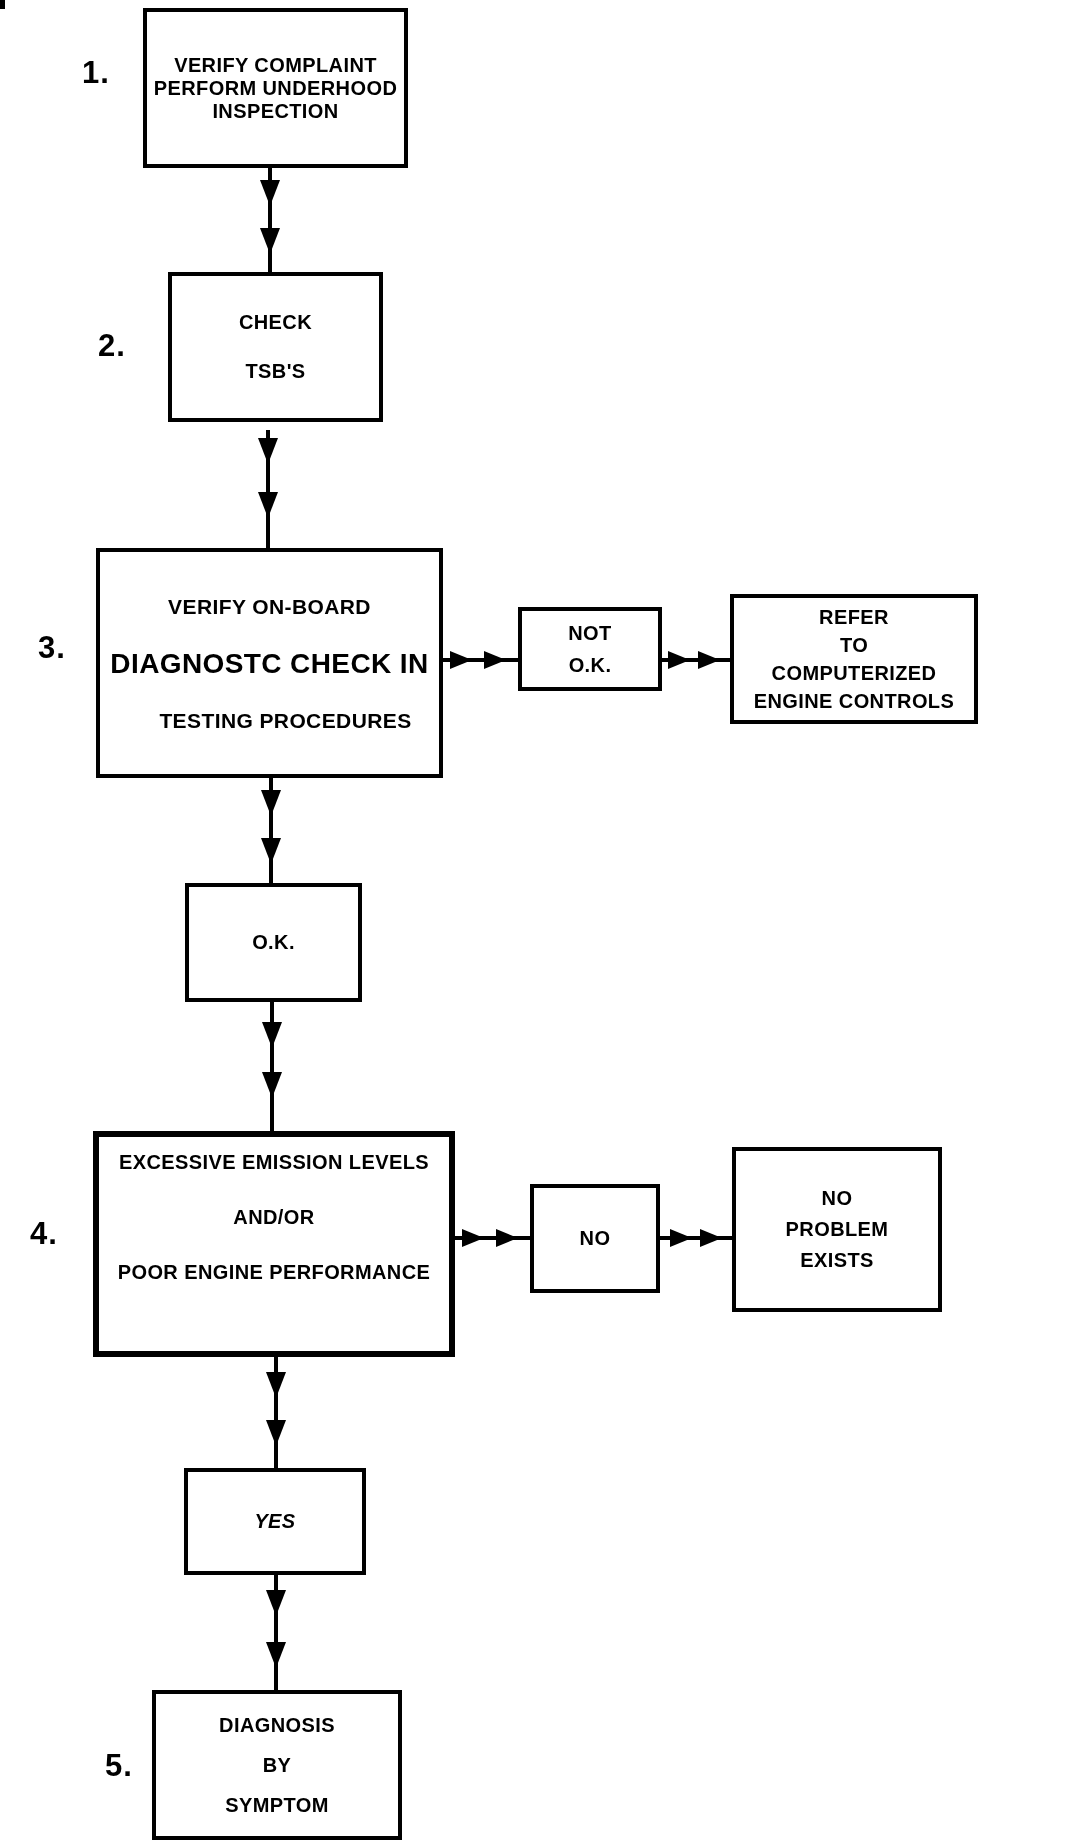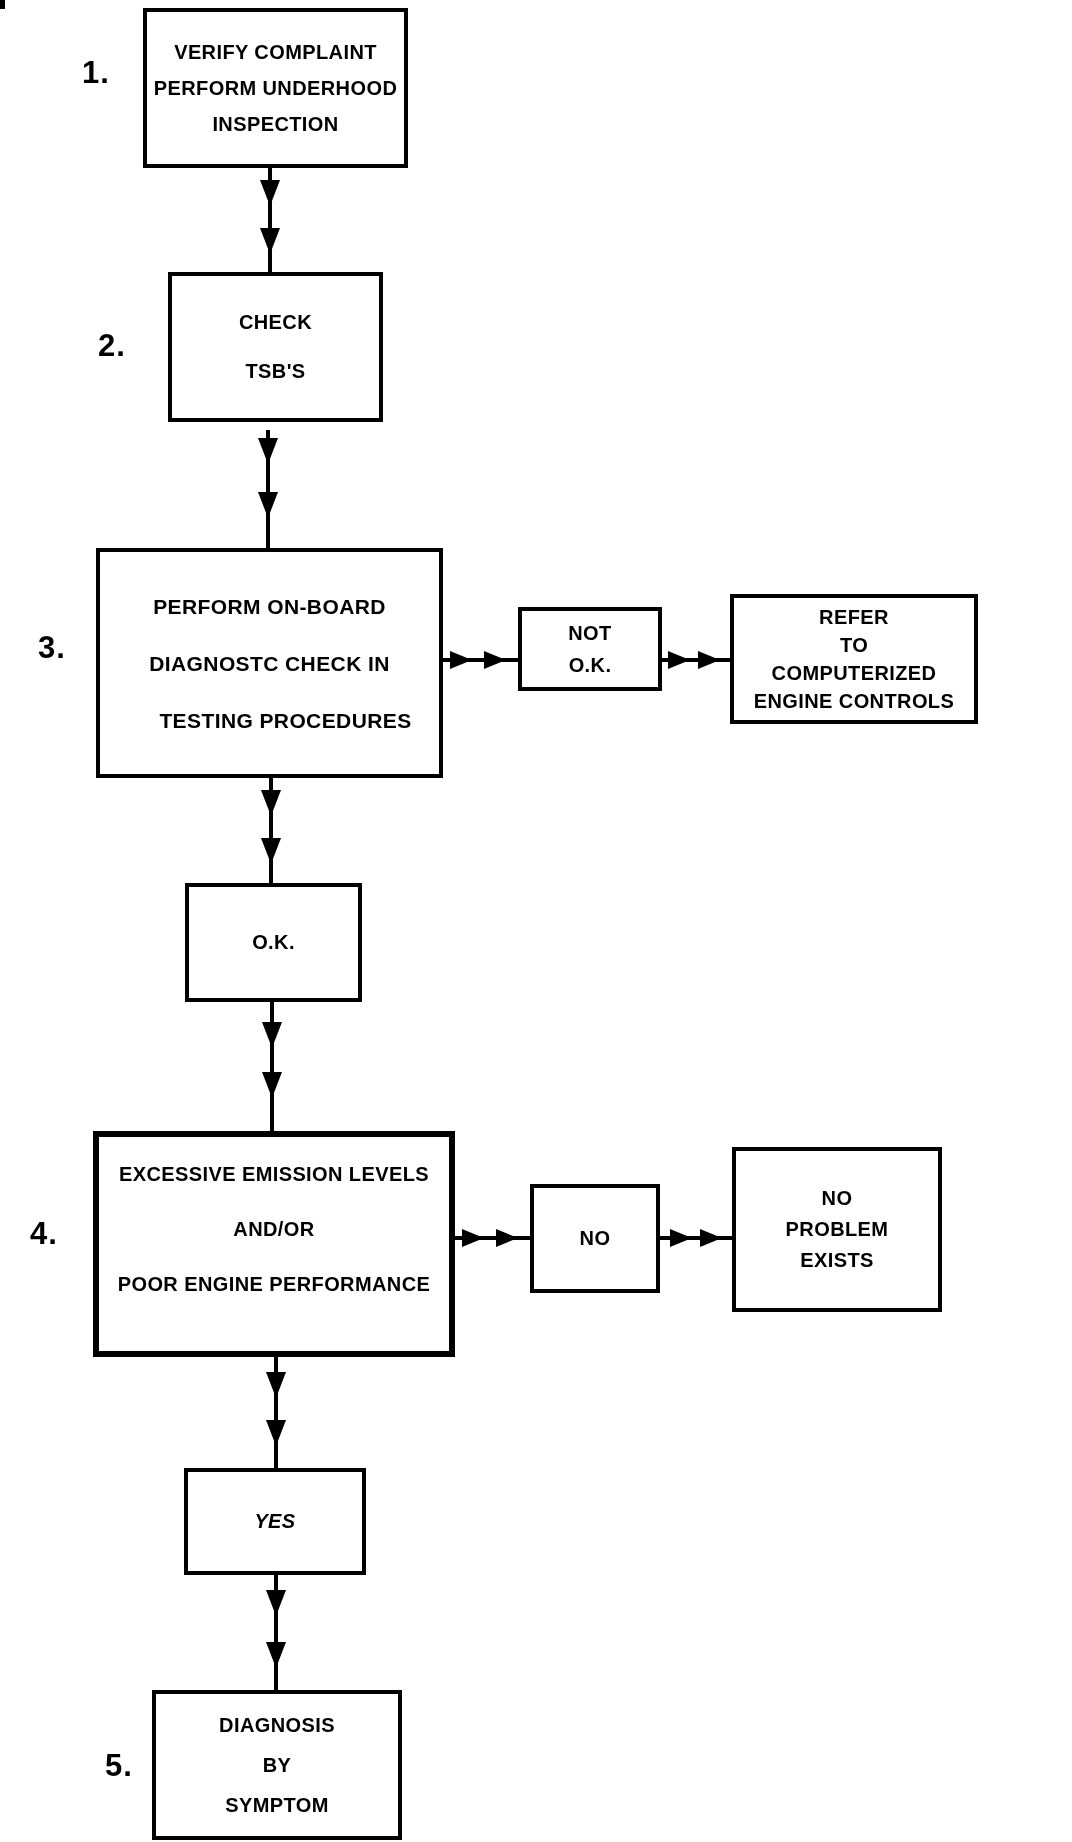--- a/index.html
+++ b/index.html
@@ -42,42 +42,42 @@
 <div class="canvas">
 
   <div class="artifact" style="left:0;top:0;width:5px;height:9px;"></div>
 
   <div class="step-num" style="left:82px;top:55px;">1.</div>
   <div class="step-num" style="left:98px;top:328px;">2.</div>
   <div class="step-num" style="left:38px;top:630px;">3.</div>
   <div class="step-num" style="left:30px;top:1216px;">4.</div>
   <div class="step-num" style="left:105px;top:1748px;">5.</div>
 
-  <div class="node" style="left:143px;top:8px;width:265px;height:160px;row-gap:13px;">
+  <div class="node" style="left:143px;top:8px;width:265px;height:160px;">
     <div class="tl">VERIFY COMPLAINT</div>
     <div class="tl">PERFORM UNDERHOOD</div>
     <div class="tl">INSPECTION</div>
   </div>
 
   <div class="vline" style="left:268px;top:168px;height:104px;"></div>
   <div class="arr-down" style="left:260px;top:180px;"></div>
   <div class="arr-down" style="left:260px;top:228px;"></div>
 
   <div class="node" style="left:168px;top:272px;width:215px;height:150px;row-gap:26px;">
     <div class="tl">CHECK</div>
     <div class="tl">TSB'S</div>
   </div>
 
   <div class="vline" style="left:266px;top:430px;height:118px;"></div>
   <div class="arr-down" style="left:258px;top:438px;"></div>
   <div class="arr-down" style="left:258px;top:492px;"></div>
 
   <div class="node" style="left:96px;top:548px;width:347px;height:230px;row-gap:34px;">
-    <div class="tl" style="font-size:21px;">PERFORM ON-BOARD</div>
-    <div class="tl" style="font-size:21px;text-align:right;">DIAGNOSTC CHECK IN</div>
+    <div class="tl" style="font-size:21px;">VERIFY ON-BOARD</div>
+    <div class="tl" style="font-size:28px;text-align:right;">DIAGNOSTC CHECK IN</div>
     <div class="tl" style="font-size:21px;margin-left:32px;">TESTING PROCEDURES</div>
   </div>
 
   <div class="hline" style="left:443px;top:658px;width:75px;"></div>
   <div class="arr-right" style="left:450px;top:651px;"></div>
   <div class="arr-right" style="left:484px;top:651px;"></div>
 
   <div class="node" style="left:518px;top:607px;width:144px;height:84px;row-gap:9px;">
     <div class="tl">NOT</div>
     <div class="tl">O.K.</div>
@@ -99,21 +99,21 @@
   <div class="arr-down" style="left:261px;top:838px;"></div>
 
   <div class="node" style="left:185px;top:883px;width:177px;height:119px;">
     <div class="tl">O.K.</div>
   </div>
 
   <div class="vline" style="left:270px;top:1002px;height:129px;"></div>
   <div class="arr-down" style="left:262px;top:1022px;"></div>
   <div class="arr-down" style="left:262px;top:1072px;"></div>
 
-  <div class="node" style="left:93px;top:1131px;width:362px;height:226px;row-gap:32px;border-width:6px;justify-content:flex-start;padding-top:26px;">
+  <div class="node" style="left:93px;top:1131px;width:362px;height:226px;row-gap:32px;border-width:6px;justify-content:flex-start;padding-top:14px;">
     <div class="tl">EXCESSIVE EMISSION LEVELS</div>
     <div class="tl">AND/OR</div>
     <div class="tl">POOR ENGINE PERFORMANCE</div>
   </div>
 
   <div class="hline" style="left:455px;top:1236px;width:75px;"></div>
   <div class="arr-right" style="left:462px;top:1229px;"></div>
   <div class="arr-right" style="left:496px;top:1229px;"></div>
 
   <div class="node" style="left:530px;top:1184px;width:130px;height:109px;">

